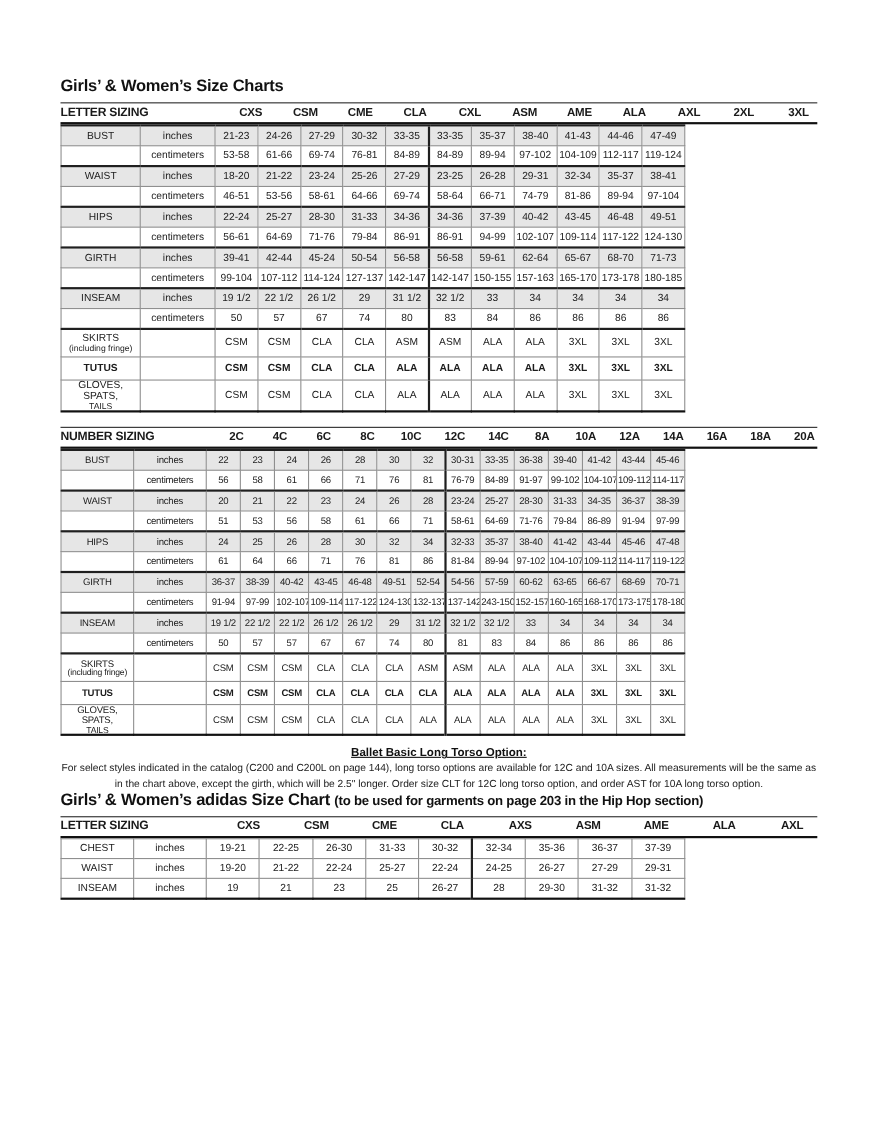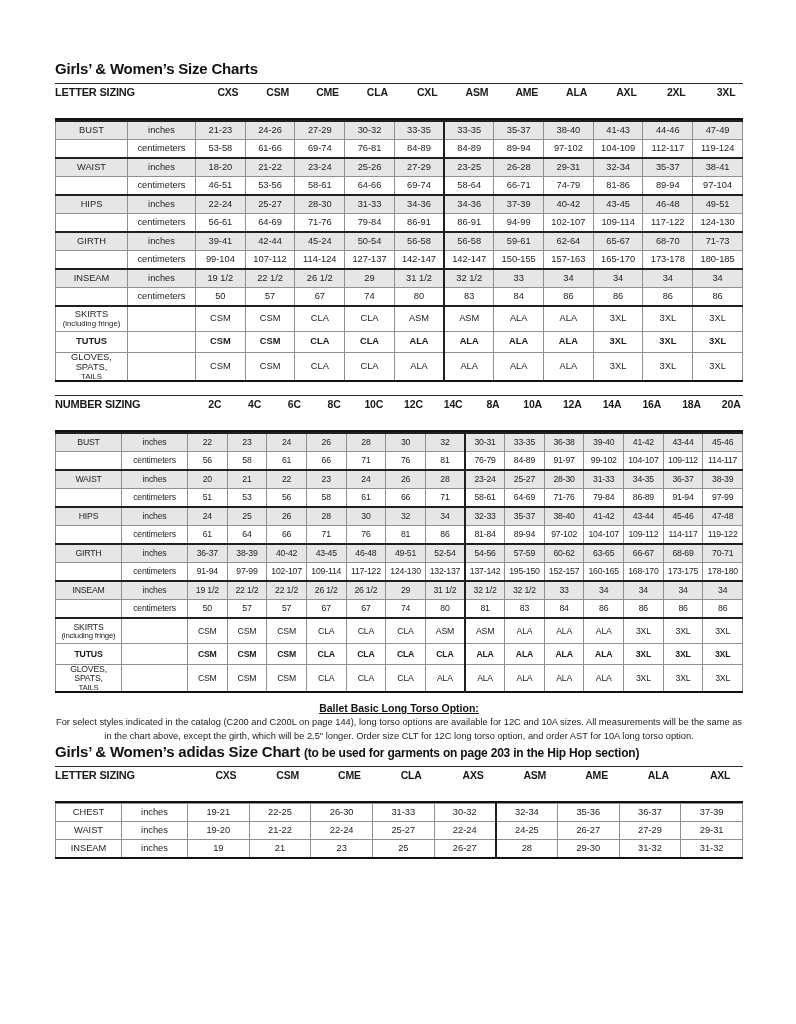--- a/index.html
+++ b/index.html
@@ -1,26 +1,26 @@
 <!DOCTYPE html>
 <html><head>
 <meta charset="utf-8">
 <style>
   html,body{margin:0;padding:0;background:#ffffff;}
   body{width:796px;height:1024px;overflow:hidden;font-family:"Liberation Sans","DejaVu Sans",sans-serif;color:#1a1a1a;}
-  .page{position:absolute;left:55px;top:60px;width:688px;}
+  .page{position:absolute;left:55px;top:70px;width:688px;}
   .doc-title{font-size:15px;font-weight:bold;letter-spacing:-0.2px;margin:0 0 6px 0;color:#111;}
   .doc-title .title-note{font-size:12px;font-weight:bold;}
 
   
-  .thead-strip{display:flex;align-items:flex-end;border-top:1px solid #2a2a2a;border-bottom:2.5px solid #111;padding:2px 0 20px 0;}
+  .thead-strip{display:flex;align-items:flex-end;border-top:1px solid #2a2a2a;border-bottom:2.5px solid #111;padding:2px 0 3px 0;}
   .thead-strip .h-label{font-size:11px;font-weight:bold;letter-spacing:-0.2px;text-align:left;}
   .thead-strip .h-col{flex:1;text-align:center;font-size:10.5px;font-weight:bold;letter-spacing:-0.2px;margin-left:16px;}
 
-  table.size-table{width:688px;border-collapse:collapse;table-layout:fixed;
+  table.size-table{width:568px;border-collapse:collapse;table-layout:fixed;
       border-left:1px solid #5a5a5a;border-right:1px solid #5a5a5a;border-bottom:2.5px solid #111;}
   table.size-table td{border:1px solid #8f8f8f;text-align:center;font-size:9.3px;
       padding:0 1px;overflow:hidden;white-space:nowrap;color:#1c1c1c;height:17px;line-height:1.05;}
   table.size-table.dense td{font-size:8.7px;letter-spacing:-0.2px;}
   tr.shade td{background:#e6e6e6;}
   tr.grp td{border-top:2px solid #1f1f1f;}
   td.split{border-left:2px solid #1f1f1f !important;}
   td.lbl{font-size:8.8px;}
   td.unit{font-size:8.8px;}
   tr.garment td{height:24px;}
@@ -441,21 +441,21 @@
             <td class="lbl"></td>
             <td class="unit">centimeters</td>
             <td>91-94</td>
             <td>97-99</td>
             <td>102-107</td>
             <td>109-114</td>
             <td>117-122</td>
             <td>124-130</td>
             <td>132-137</td>
             <td class="split">137-142</td>
-            <td>195-150</td>
+            <td>243-150</td>
             <td>152-157</td>
             <td>160-165</td>
             <td>168-170</td>
             <td>173-175</td>
             <td>178-180</td>
           </tr>
           <tr class="shade grp">
             <td class="lbl">INSEAM</td>
             <td class="unit">inches</td>
             <td>19 1/2</td>

